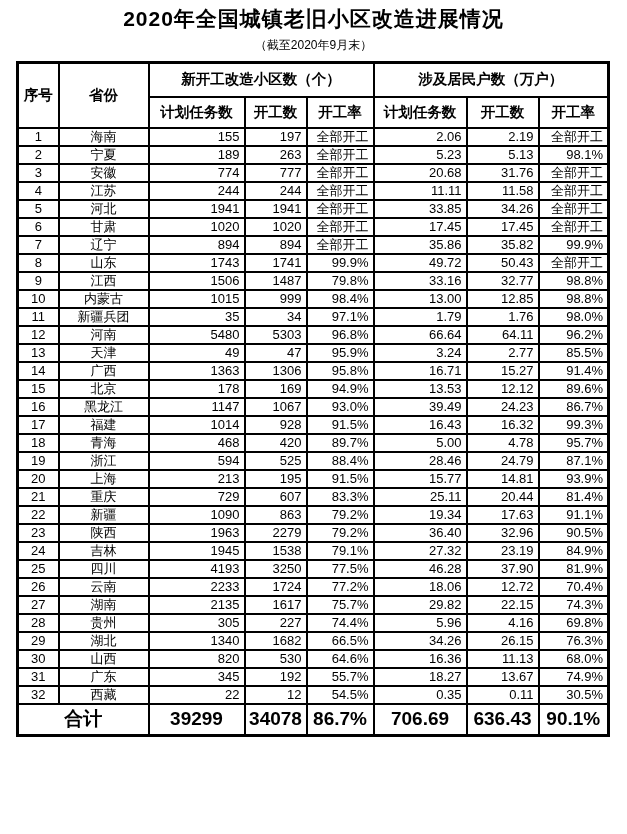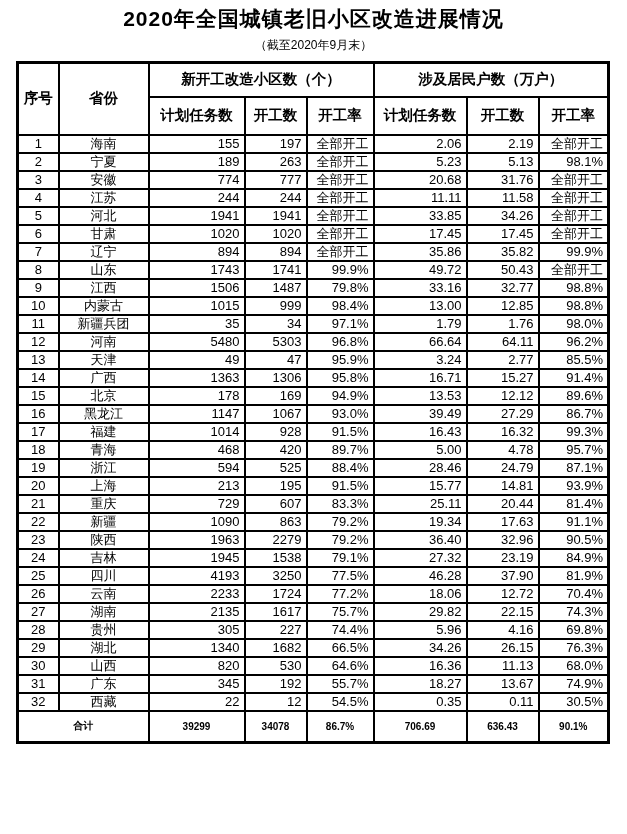--- a/index.html
+++ b/index.html
@@ -42,32 +42,32 @@
     white-space: nowrap;
     box-sizing: border-box;
   }
   thead th {
     font-weight: bold;
     text-align: center;
     font-size: 14.5px;
     padding: 0 2px;
   }
   thead tr.group-row th { height: 34px; font-family: Liberation Mono, monospace; }
-  thead tr.sub-row th   { height: 38px; margin-left: 41px; }
+  thead tr.sub-row th   { height: 31px; margin-left: 41px; }
   tbody td {
     font-size: 13px;
     height: 18px;
     padding: 0 4px;
     line-height: 16px;
   }
   tbody td.c   { text-align: center; }
   tbody td.num { text-align: right; }
   tfoot td {
     font-weight: bold;
-    font-size: 10px;
+    font-size: 19px;
     text-align: center;
     height: 32px;
     padding: 0 2px;
   }
 </style>
 </head>
 <body>
 
 <div class="page">
 
@@ -252,21 +252,21 @@
           <td class="num">12.12</td>
           <td class="num">89.6%</td>
         </tr>
         <tr>
           <td class="c">16</td>
           <td class="c">黑龙江</td>
           <td class="num">1147</td>
           <td class="num">1067</td>
           <td class="num">93.0%</td>
           <td class="num">39.49</td>
-          <td class="num">27.29</td>
+          <td class="num">24.23</td>
           <td class="num">86.7%</td>
         </tr>
         <tr>
           <td class="c">17</td>
           <td class="c">福建</td>
           <td class="num">1014</td>
           <td class="num">928</td>
           <td class="num">91.5%</td>
           <td class="num">16.43</td>
           <td class="num">16.32</td>

